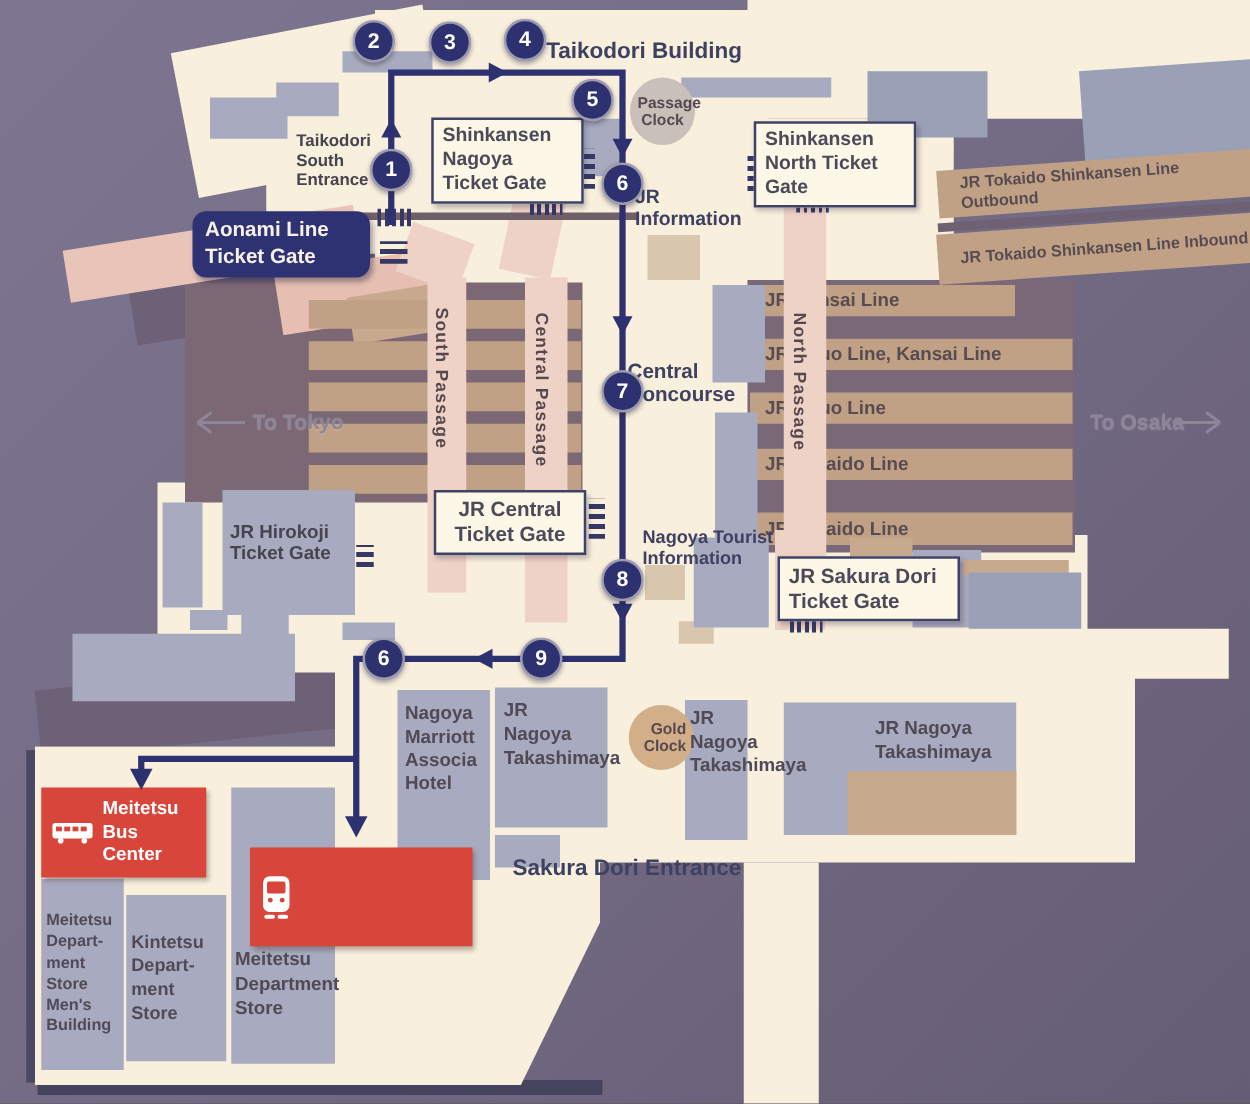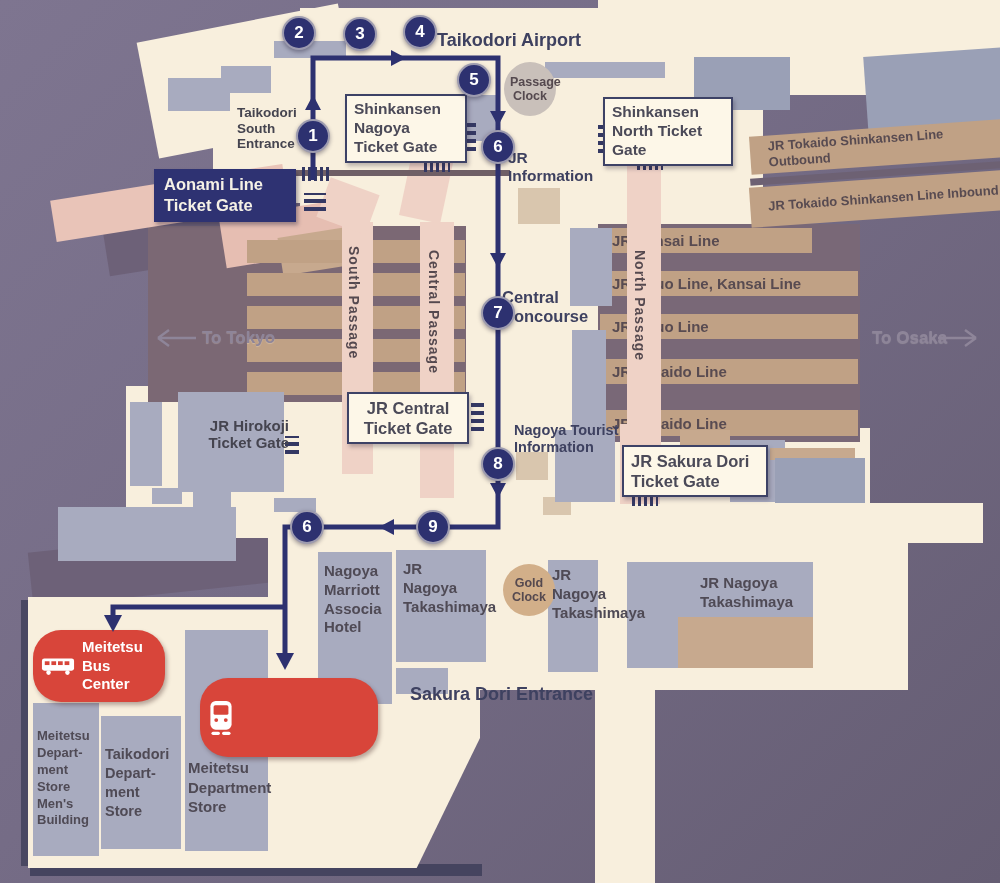--- a/index.html
+++ b/index.html
@@ -19,24 +19,24 @@
   .mauve2{background:#796877;}
   .wedge{background:#6d6178;}
   .bar{display:flex;align-items:center;}
   .bar span{font-weight:bold;font-size:15px;color:#584b51;padding-left:12px;white-space:nowrap;}
   .shbar{display:flex;align-items:center;transform:rotate(-4deg);}
   .shbar span{font-weight:bold;font-size:13px;color:#584b51;padding-left:18px;line-height:1.25;}
   .vtext{writing-mode:vertical-rl;font-weight:bold;font-size:14px;color:#55494f;letter-spacing:1px;}
   .lblbox{background:#fdf7e8;border:2px solid #3d4266;color:#4b4a58;font-weight:bold;
           font-size:15.5px;line-height:1.22;padding:4px 7px;box-shadow:2px 3px 4px rgba(50,40,60,.3);}
   .navybox{background:#2e3272;color:#f5f1e6;font-weight:bold;font-size:16.5px;line-height:1.3;
-           padding:5px 10px;box-shadow:2px 3px 4px rgba(40,35,60,.4);}
+           padding:5px 10px;box-shadow:2px 3px 4px rgba(40,35,60,.4);border-radius:11px;}
   .redbox{background:#d8453a;color:#fff;font-weight:bold;font-size:15px;line-height:1.25;
           display:flex;align-items:center;gap:7px;padding:6px 8px;box-sizing:border-box;
-          box-shadow:2px 3px 4px rgba(60,30,30,.35);border-radius:28px;}
+          box-shadow:2px 3px 4px rgba(60,30,30,.35);}
   .t{position:absolute;font-weight:bold;color:#45444f;line-height:1.16;}
   .head{color:#3e4160;font-size:18px;}
   .dir{color:#8e8599;font-size:17px;font-weight:bold;text-shadow:0 1px 1px rgba(255,250,240,.25);}
   .clock{border-radius:50%;display:flex;align-items:center;justify-content:center;text-align:center;
          font-weight:bold;font-size:12.5px;line-height:1.15;color:#55494f;}
   .wp{position:absolute;width:34px;height:34px;border-radius:50%;background:#2d3170;
       border:2px solid rgba(250,243,228,.55);box-sizing:border-box;color:#fff;font-weight:bold;
       font-size:17px;display:flex;align-items:center;justify-content:center;z-index:40;
       box-shadow:0 2px 4px rgba(30,25,50,.4);}
   .gate-h{background:repeating-linear-gradient(90deg,#343863 0 3px,transparent 3px 6px);}
@@ -145,21 +145,21 @@
   <div class="abs gray z5" style="left:627px;top:562px;width:186px;height:106px;"></div>
   <div class="abs tan3 z5" style="left:678px;top:617px;width:135px;height:51px;"></div>
   <div class="abs gray z5" style="left:33px;top:703px;width:66px;height:153px;"></div>
   <div class="abs gray z5" style="left:101px;top:716px;width:80px;height:133px;"></div>
   <div class="abs gray z5" style="left:185px;top:630px;width:83px;height:221px;"></div>
 
   <div class="abs clock z6" style="left:504px;top:62px;width:52px;height:54px;background:#c9c0ba;">
     <span style="width:40px;">Passage Clock</span>
     </div>
   <div class="abs clock z6" style="left:503px;top:564px;width:52px;height:52px;background:#d2af89;">
-    <span style="width:40px;">Gold Clock</span>
+    <span style="width:40px;text-align:right;">Gold Clock</span>
     </div>
 
   <div class="abs gate-h z6" style="left:302px;top:167px;width:27px;height:14px;"></div>
   <div class="abs gate-v z6" style="left:304px;top:193px;width:22px;height:18px;"></div>
   <div class="abs gate-v z6" style="left:463px;top:119px;width:13px;height:32px;"></div>
   <div class="abs gate-h z6" style="left:424px;top:159px;width:26px;height:13px;"></div>
   <div class="abs gate-v z6" style="left:598px;top:121px;width:13px;height:32px;"></div>
   <div class="abs gate-h z6" style="left:637px;top:157px;width:26px;height:13px;"></div>
   <div class="abs gate-v z6" style="left:471px;top:399px;width:13px;height:32px;"></div>
   <div class="abs gate-h z6" style="left:632px;top:493px;width:26px;height:13px;"></div>
@@ -211,42 +211,42 @@
   <div class="wp" style="left:282px;top:16px;">2</div>
   <div class="wp" style="left:343px;top:17px;">3</div>
   <div class="wp" style="left:403px;top:15px;">4</div>
   <div class="wp" style="left:457px;top:63px;">5</div>
   <div class="wp" style="left:481px;top:130px;">6</div>
   <div class="wp" style="left:481px;top:296px;">7</div>
   <div class="wp" style="left:481px;top:447px;">8</div>
   <div class="wp" style="left:416px;top:510px;">9</div>
   <div class="wp" style="left:290px;top:510px;">6</div>
 
-  <div class="t head z9" style="left:437px;top:30px;">Taikodori Airport</div>
+  <div class="t head z9" style="left:437px;top:30px;">Taikodori Building</div>
   <div class="t z9" style="left:237px;top:105px;width:80px;font-size:13.5px;">Taikodori South Entrance</div>
   <div class="t head z9" style="left:410px;top:684px;">Sakura Dori Entrance</div>
   <div class="t z9" style="left:508px;top:149px;width:95px;font-size:15.5px;color:#3e4160;">JR Information</div>
   <div class="t z9" style="left:502px;top:288px;width:90px;font-size:16.5px;color:#3e4160;">Central Concourse</div>
   <div class="t z9" style="left:514px;top:422px;width:105px;font-size:14.5px;color:#3e4160;">Nagoya Tourist Information</div>
-  <div class="t z9" style="left:184px;top:417px;width:105px;font-size:15px;text-align:right;">JR Hirokoji Ticket Gate</div>
+  <div class="t z9" style="left:184px;top:417px;width:105px;font-size:15px;">JR Hirokoji Ticket Gate</div>
 
   <div class="abs vtext z9" style="left:346px;top:246px;">South Passage</div>
   <div class="abs vtext z9" style="left:426px;top:250px;">Central Passage</div>
   <div class="abs vtext z9" style="left:632px;top:250px;">North Passage</div>
 
   <svg class="abs z9" style="left:150px;top:326px;" width="48" height="24" viewBox="0 0 48 24">
     <path d="M46 12 H8 M8 12 L19 4 M8 12 L19 20" fill="none" stroke="#8e8599" stroke-width="2.4"></path>
   </svg>
   <div class="abs dir z9" style="left:202px;top:328px;">To Tokyo</div>
   <div class="abs dir z9" style="left:872px;top:328px;">To Osaka</div>
   <svg class="abs z9" style="left:936px;top:326px;" width="48" height="24" viewBox="0 0 48 24">
     <path d="M2 12 H40 M40 12 L29 4 M40 12 L29 20" fill="none" stroke="#8e8599" stroke-width="2.4"></path>
   </svg>
 
   <div class="abs blocklabel z9" style="left:324px;top:562px;width:68px;font-size:15px;line-height:1.25;">Nagoya Marriott Associa Hotel</div>
   <div class="abs blocklabel z9" style="left:403px;top:560px;width:70px;font-size:15px;line-height:1.25;overflow:visible;white-space:normal;">JR Nagoya Takashimaya</div>
   <div class="abs blocklabel z9" style="left:552px;top:566px;width:70px;font-size:15px;line-height:1.25;">JR Nagoya Takashimaya</div>
   <div class="abs blocklabel z9" style="left:700px;top:574px;width:115px;font-size:15px;line-height:1.25;">JR Nagoya Takashimaya</div>
   <div class="abs blocklabel z9" style="left:37px;top:728px;width:60px;font-size:13px;line-height:1.3;">Meitetsu Depart- ment Store Men's Building</div>
-  <div class="abs blocklabel z9" style="left:105px;top:745px;width:74px;font-size:14.5px;line-height:1.3;">Taikodori Depart- ment Store</div>
+  <div class="abs blocklabel z9" style="left:105px;top:745px;width:74px;font-size:14.5px;line-height:1.3;">Kintetsu Depart- ment Store</div>
   <div class="abs blocklabel z9" style="left:188px;top:758px;width:112px;font-size:15px;line-height:1.3;">Meitetsu Department Store</div>
 
 </div>
 
 </body></html>

